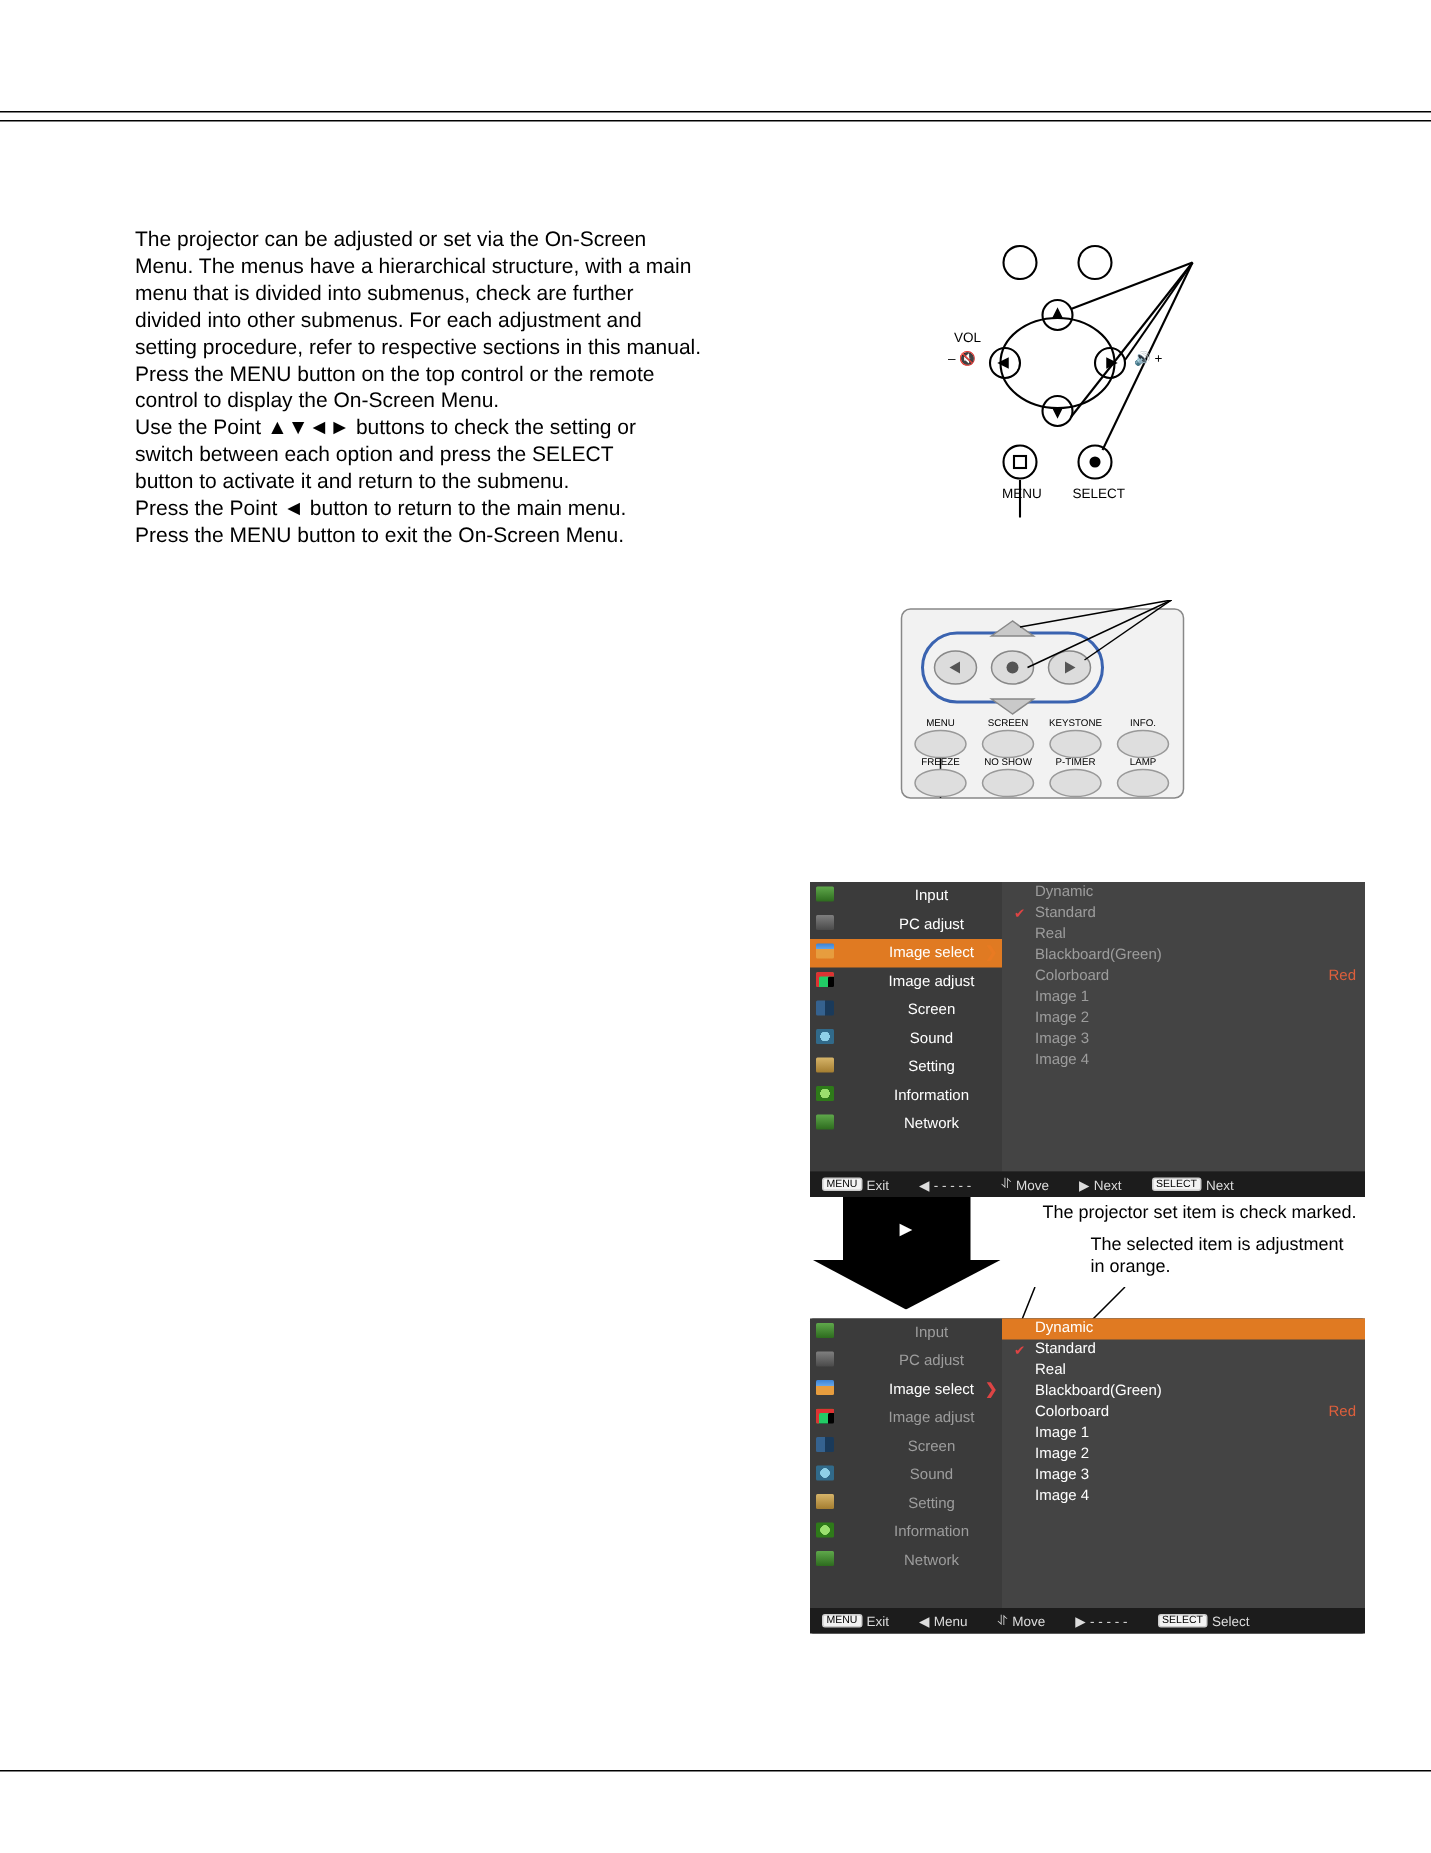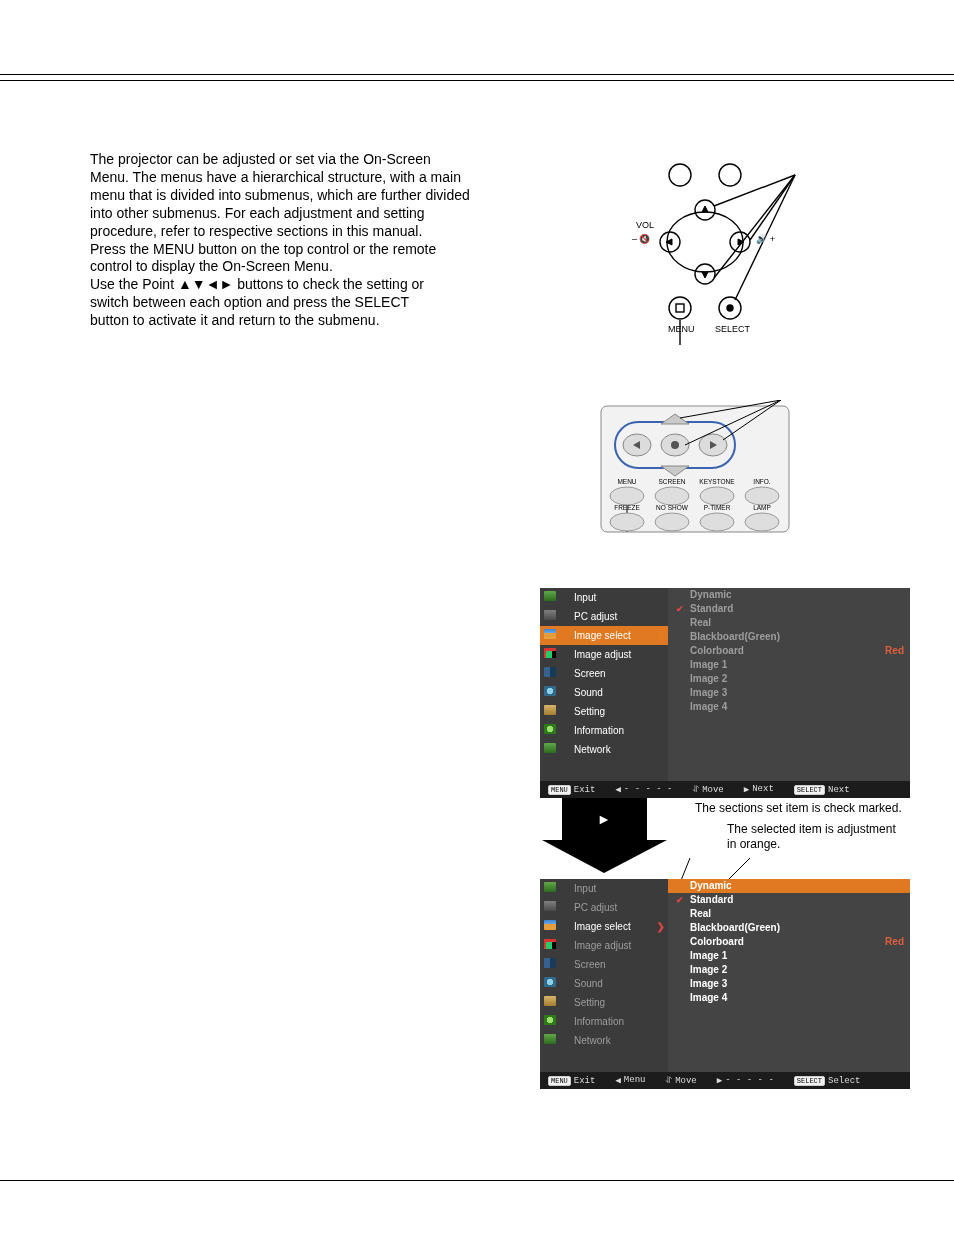--- a/index.html
+++ b/index.html
@@ -37,33 +37,33 @@
   .topctrl { position:relative; width:210px; height:200px; margin-left:60px; }
   .topctrl svg { position:absolute; inset:0; }
 
   
   .remote { position:relative; width:200px; height:140px; margin-left:55px; margin-top:50px; }
   .remote svg { position:absolute; inset:0; }
 
   
   .osd { position:relative; width:370px; height:210px; background:#2f2f2f; border-radius:2px; margin-top:48px; font-size:10px; color:var(--panel-text); }
   .osd .side { position:absolute; left:0; top:0; bottom:17px; width:128px; background:#3b3b3b; }
-  .osd .side .row { height:19px; line-height:19px; padding-left:34px; position:relative; color:var(--panel-text-dim); }
+  .osd .side .row { height:19px; line-height:19px; padding-left:34px; position:relative; color:var(--panel-text-dim);text-align:center; }
   .osd .side .row.lit { color:#fff; }
   .osd .side .row.sel { background:var(--panel-sel-bg); color:#fff; }
   .osd .side .row .ico { position:absolute; left:4px; top:3px; width:14px; height:14px; }
   .osd .side .row .arrow-r { position:absolute; right:3px; top:0; font-weight:bold; }
-  .osd .sub { position:absolute; left:128px; right:0; top:0; bottom:17px; background:#444;font-weight:bold; }
+  .osd .sub { position:absolute; left:128px; right:0; top:0; bottom:17px; background:#444; }
   .osd .sub .srow { height:14px; line-height:14px; padding-left:22px; position:relative; color:var(--panel-text-dim); }
   .osd .sub .srow .rside { position:absolute; right:6px; top:0; color:#dd5f3c; }
   .osd .sub .srow.sel { background:var(--panel-sel-bg); color:#fff; }
   .osd .sub .srow .chk { position:absolute; left:8px; top:0; color:#d44; font-size:9px; }
   .osd .foot { position:absolute; left:0; right:0; bottom:0; height:17px; background:#1c1c1c;
                display:flex; align-items:center; gap:20px; padding:0 8px; font-size:9px; color:#ddd; }
-  .osd .foot .lbl { display:flex; gap:3px;font-family:Liberation Mono, monospace; }
+  .osd .foot .lbl { display:flex; align-items:center; gap:3px; }
   .osd .foot .tag { display:inline-block; border:1px solid #ccc; border-radius:2px; padding:0 2px; font-size:7px; background:#f3f3f3; color:#000; }
 
   
   .dn-arrow { width:125px; height:75px; margin-left:2px; position:relative; }
   .dn-arrow svg { position:absolute; inset:0; }
   .anno-block { position:absolute; left:155px; top:3px; width:210px; font-size:12px; line-height:1.25; }
   .anno-block .a1 { margin:0 0 6px 0; }
   .anno-block .a2 { margin:0 0 0 32px; }
   .anno-line { position:absolute; left:140px; top:60px; width:90px; height:25px; pointer-events:none; }
 
@@ -82,23 +82,24 @@
   .mi-net { background: linear-gradient(#5fa84b,#2d6b1e); }
 </style>
 </head>
 <body>
 
 <div class="rule top1"></div>
 <div class="rule top2"></div>
 <div class="rule bot"></div>
 
 <div class="left-col">
-  <p>The projector can be adjusted or set via the On-Screen Menu. The menus have a hierarchical structure, with a main menu that is divided into submenus, which are further divided into other submenus. For each adjustment and setting procedure, refer to respective sections in this manual.</p>
+  <p>The projector can be adjusted or set via the On-Screen Menu. The menus have a hierarchical structure, with a main menu that is divided into submenus, check are further divided into other submenus. For each adjustment and setting procedure, refer to respective sections in this manual.</p>
   <p class="step">Press the MENU button on the top control or the remote control to display the On-Screen Menu.</p>
   <p class="step">Use the Point ▲▼◄► buttons to check the setting or switch between each option and press the SELECT button to activate it and return to the submenu.</p>
+  <p class="step">Press the Point ◄ button to return to the main menu. Press the MENU button to exit the On-Screen Menu.</p>
 </div>
 
 <div class="right-col">
 
   <div class="topctrl">
     <svg viewBox="0 0 210 200">
       <g fill="none" stroke="#000" stroke-width="1.4">
         <circle cx="80" cy="25" r="11"></circle>
         <circle cx="130" cy="25" r="11"></circle>
 
@@ -244,21 +245,21 @@
 
   <div class="osd2-wrap">
     <div class="dn-arrow">
       <svg viewBox="0 0 125 75">
         <rect x="20" y="0" width="85" height="42" fill="#000"></rect>
         <path d="M0 42 L125 42 L62 75 Z" fill="#000"></path>
         <text x="55" y="26" fill="#fff" font-size="14">►</text>
       </svg>
     </div>
     <div class="anno-block">
-      <p class="a1">The sections set item is check marked.</p>
+      <p class="a1">The projector set item is check marked.</p>
       <p class="a2">The selected item is adjustment in orange.</p>
     </div>
     <svg class="anno-line" viewBox="0 0 90 25">
       <line x1="10" y1="0" x2="0" y2="25" stroke="#000"></line>
       <line x1="70" y1="0" x2="45" y2="25" stroke="#000"></line>
     </svg>
   </div>
 
   <div class="osd" id="osd2" style="margin-top:6px">
     <div class="side">

